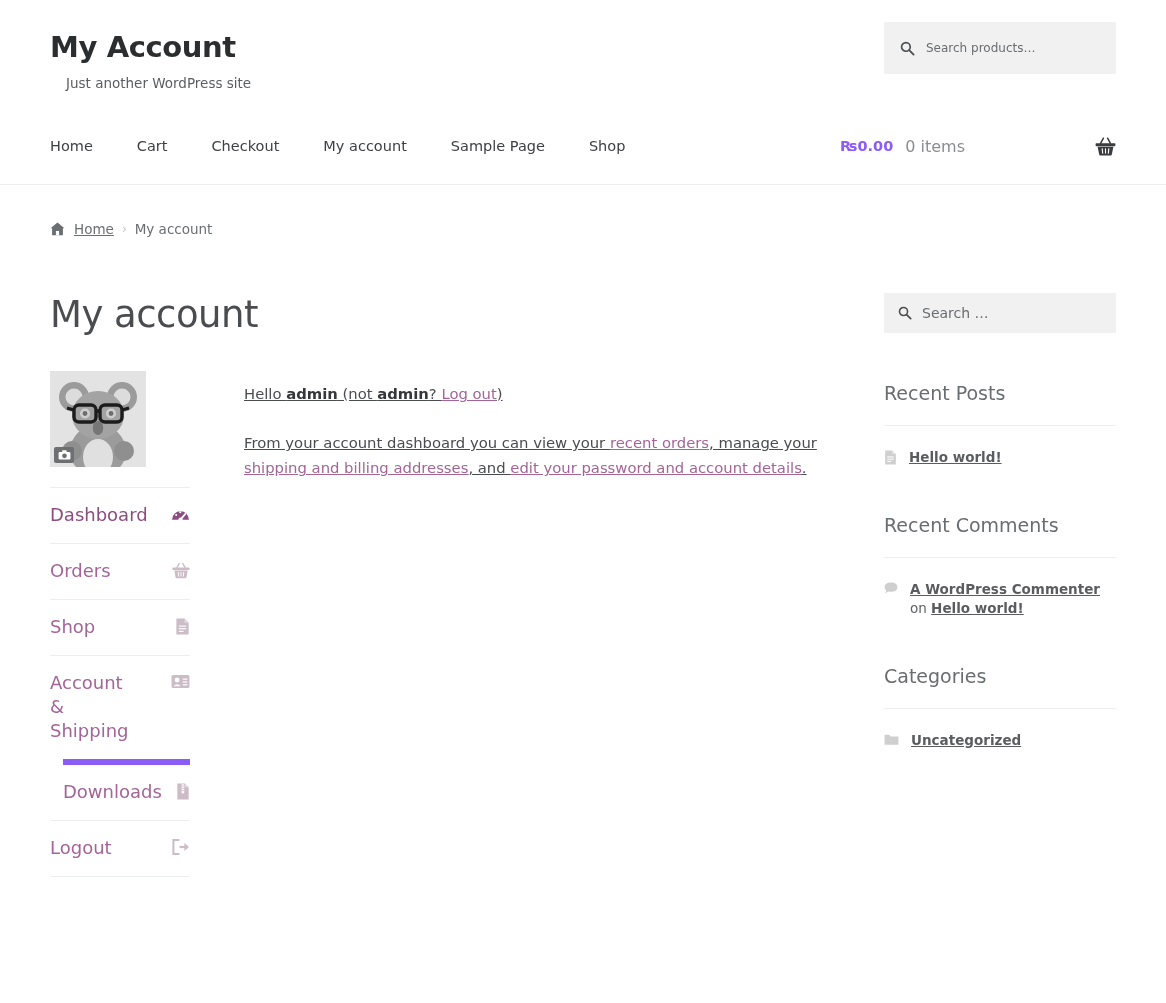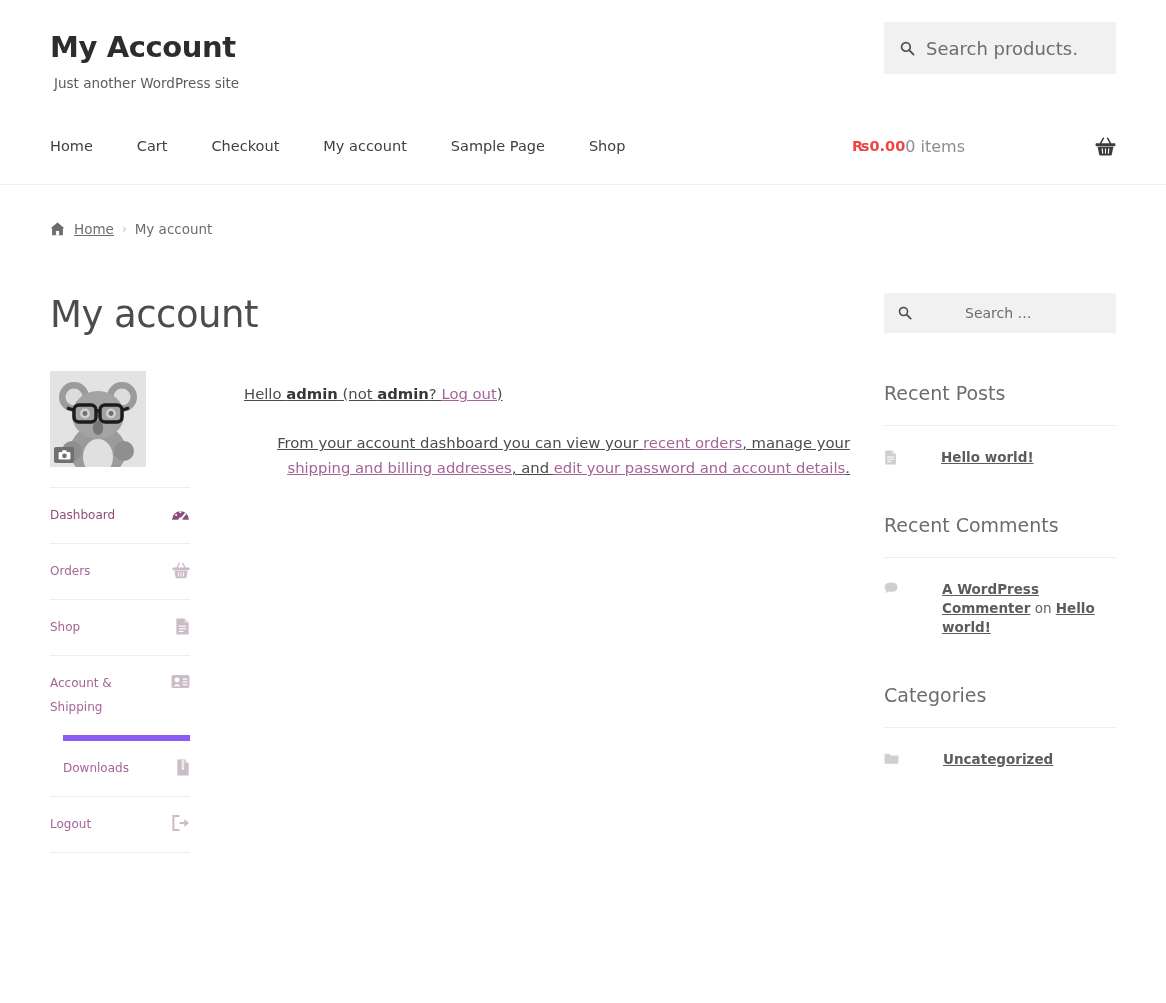--- a/index.html
+++ b/index.html
@@ -27,21 +27,21 @@
     font-size: 29px;
     font-weight: bold;
     color: #2b2d2f;
     margin: 0;
     letter-spacing: -0.4px;
     line-height: 34px;
   }
   .site-desc {
     font-size: 13.5px;
     color: #5b5d60;
-    margin: 11px 0 0 4px;
+    margin: 11px 0 0 16px;
     line-height: 16px;
   }
 
   .product-search {
     position: absolute;
     top: 22px;
     right: 50px;
     width: 232px;
     height: 52px;
     background: #f1f1f1;
@@ -49,21 +49,21 @@
     display: flex;
     align-items: center;
     padding: 0 16px;
   }
   .product-search .sicon { margin-right: 11px; display: flex; align-items: center; }
   .product-search input {
     border: none;
     background: transparent;
     outline: none;
     font-family: "DejaVu Sans", "Liberation Sans", sans-serif;
-    font-size: 18px;
+    font-size: 12px;
     color: #55585c;
     width: 170px;
     padding: 0;
   }
   .product-search input::placeholder { color: #6a6d70; opacity: 1; }
 
   
   .nav-row {
     position: absolute;
     left: 0;
@@ -82,21 +82,22 @@
     text-decoration: none;
     margin-right: 44px;
     line-height: 20px;
   }
   .main-nav a:last-child { margin-right: 0; }
 
   .cart-block { display: flex; align-items: center; }
   .cart-amount {
     font-size: 14.5px;
     font-weight: bold;
-    color: #ef4444;
+    color: #8b5cf6;
+    margin-right: 12px;
   }
   .cart-count { font-size: 16px; color: #8b8e91; }
   .cart-icon-wrap { margin-left: 130px; display: flex; align-items: center; }
 
   
   .breadcrumb-bar {
     padding: 26px 50px 0 50px;
     display: flex;
     align-items: center;
     font-size: 13.5px;
@@ -159,53 +160,52 @@
   .acct-nav > li { border-bottom: 1px solid #eceeef; }
   .acct-nav > li:first-child { border-top: 1px solid #eceeef; }
   .acct-nav .row {
     display: flex;
     align-items: flex-start;
     justify-content: space-between;
     padding: 15px 0 16px 0;
     min-height: 23px;
   }
   .acct-nav .label {
-    font-size: 12px;
+    font-size: 18px;
     color: #a46497;
     text-decoration: none;
     line-height: 24px;
     max-width: 92px;
   }
   .acct-nav .label.active { color: #8d4c80; }
   .acct-nav .ico { margin-top: 3px; display: flex; align-items: flex-start; flex-shrink: 0; }
   .acct-nav .sub { list-style: none; padding: 0 0 0 13px; margin: 0; }
   .acct-nav .sub > li { border-top: 6px solid #8b5cf6; }
 
   
   .acct-content p {
     font-size: 14.8px;
     line-height: 25px;
     color: #4a4c4f;
     margin: 0 0 24px 8px;
     text-decoration: underline;
   }
-  .acct-content p:last-child { margin-bottom: 0; text-align: right; }
+  .acct-content p:last-child { margin-bottom: 0; }
   .acct-content strong { font-weight: bold; color: #35373a; }
   .acct-content a { color: #a46497; text-decoration: underline; }
 
   
   .side-search {
     width: 232px;
     height: 40px;
     background: #f1f1f1;
     display: flex;
     align-items: center;
     padding: 0 14px;
     margin-bottom: 48px;
-    gap: 43px;
   }
   .side-search .sicon { margin-right: 10px; display: flex; align-items: center; }
   .side-search input {
     border: none;
     background: transparent;
     outline: none;
     font-family: "DejaVu Sans", "Liberation Sans", sans-serif;
     font-size: 14px;
     color: #55585c;
     width: 180px;
@@ -219,21 +219,20 @@
     font-weight: normal;
     color: #6a6d70;
     margin: 0 0 20px 0;
     line-height: 24px;
   }
   .widget-list { list-style: none; margin: 0; padding: 0; border-top: 1px solid #eceeef; }
   .widget-list li {
     display: flex;
     align-items: flex-start;
     padding: 22px 0 0 0;
-    gap: 32px;
   }
   .widget-list .wico { margin-right: 12px; margin-top: 2px; flex-shrink: 0; display: flex; }
   .widget-list .wtext { font-size: 13.5px; line-height: 19px; color: #5f6265; }
   .widget-list a {
     color: #5a5c5f;
     font-weight: bold;
     text-decoration: underline;
   }
   .widget-list .plain { font-weight: normal; color: #5f6265; }
 </style>

